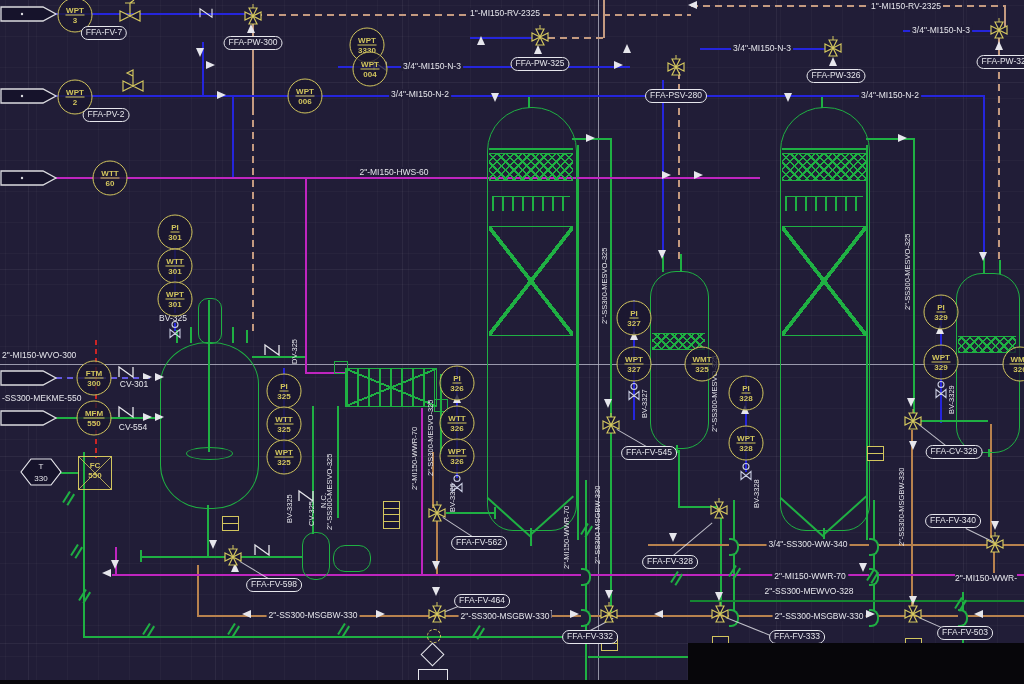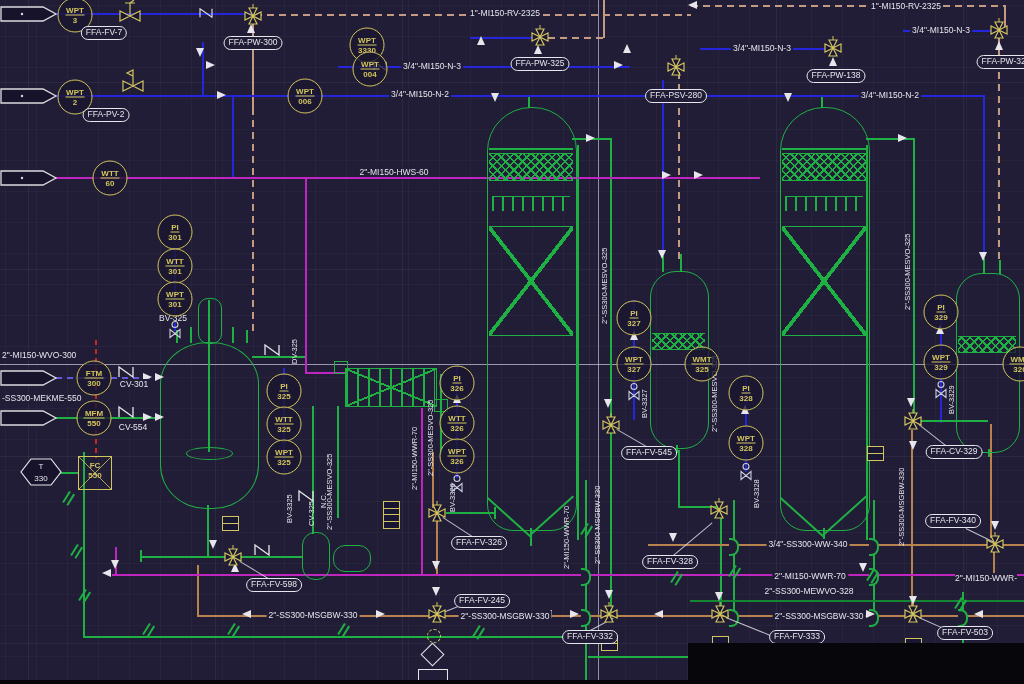--- a/index.html
+++ b/index.html
@@ -468,25 +468,25 @@
   <div class="vlbl" style="left:752px;top:464px;height:44px">BV-3328</div>
   <div class="vlbl" style="left:947px;top:370px;height:44px">BV-3329</div>
   <div class="vlbl" style="left:593px;top:476px;height:88px">2"-SS300-MSGBW-330</div>
   <div class="vlbl" style="left:897px;top:442px;height:104px">2"-SS300-MSGBW-330</div>
 
   <div class="cap" style="left:104px;top:33px">FFA-FV-7</div>
   <div class="cap" style="left:106px;top:115px">FFA-PV-2</div>
   <div class="cap" style="left:253px;top:43px">FFA-PW-300</div>
   <div class="cap" style="left:540px;top:64px">FFA-PW-325</div>
   <div class="cap" style="left:676px;top:96px">FFA-PSV-280</div>
-  <div class="cap" style="left:836px;top:76px">FFA-PW-138</div>
+  <div class="cap" style="left:836px;top:76px">FFA-PW-326</div>
   <div class="cap" style="left:1006px;top:62px">FFA-PW-328</div>
   <div class="cap" style="left:649px;top:453px">FFA-FV-545</div>
-  <div class="cap" style="left:479px;top:543px">FFA-FV-326</div>
-  <div class="cap" style="left:482px;top:601px">FFA-FV-245</div>
+  <div class="cap" style="left:479px;top:543px">FFA-FV-562</div>
+  <div class="cap" style="left:482px;top:601px">FFA-FV-464</div>
   <div class="cap" style="left:274px;top:585px">FFA-FV-598</div>
   <div class="cap" style="left:670px;top:562px">FFA-FV-328</div>
   <div class="cap" style="left:590px;top:637px">FFA-FV-332</div>
   <div class="cap" style="left:797px;top:637px">FFA-FV-333</div>
   <div class="cap" style="left:965px;top:633px">FFA-FV-503</div>
   <div class="cap" style="left:954px;top:452px">FFA-CV-329</div>
   <div class="cap" style="left:953px;top:521px">FFA-FV-340</div>
   <div class="cap" style="left:1012px;top:655px">FFA-FV-</div>
 
   <div class="bub" style="left:75px;top:15px">

